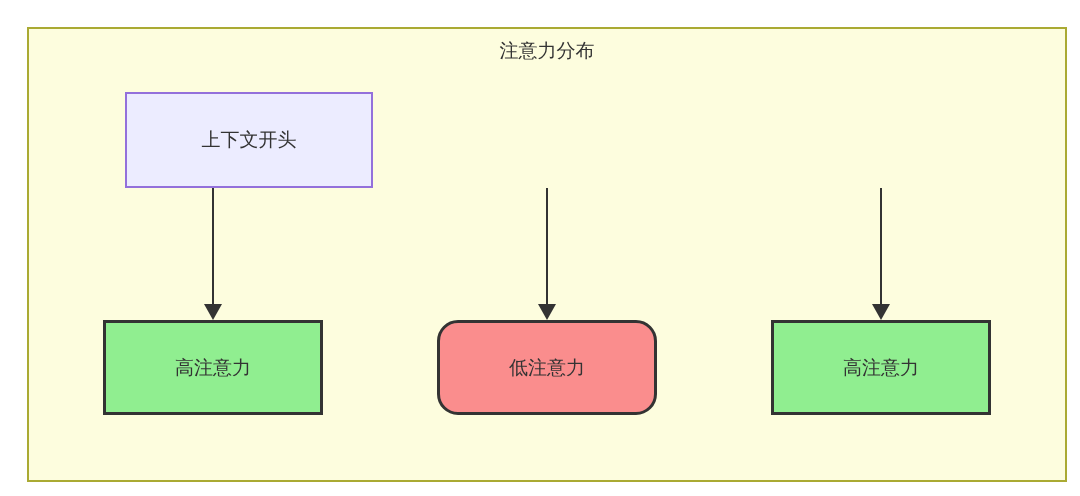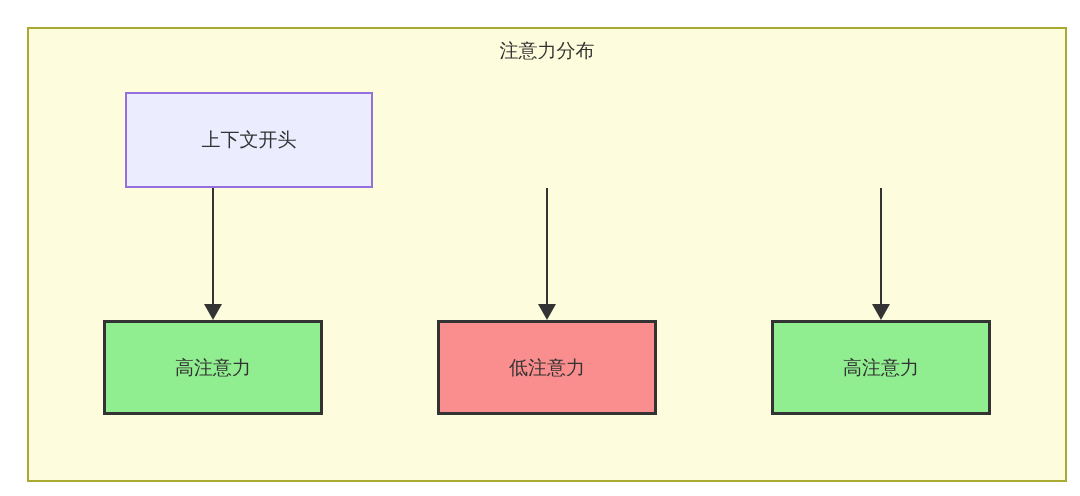--- a/index.html
+++ b/index.html
@@ -61,21 +61,21 @@
   .node.target {
     top: 320px;
     width: 220px;
     height: 95px;
     border: 3px solid #333333;
   }
   .tgt-0 { left: 103px; }
   .tgt-1 { left: 437px; }
   .tgt-2 { left: 771px; }
   .target.high { background: #90ee90; }
-  .target.low  { background: #fa8d8d; }
+  .target.low  { background: #fa8d8d; border-radius: 21px; }
   
   .arrow {
     position: absolute;
     top: 188px;
     width: 2px;
     height: 116px;
     background: #333333;
   }
   .arr-0 { left: 212px; }
   .arr-1 { left: 546px; }

